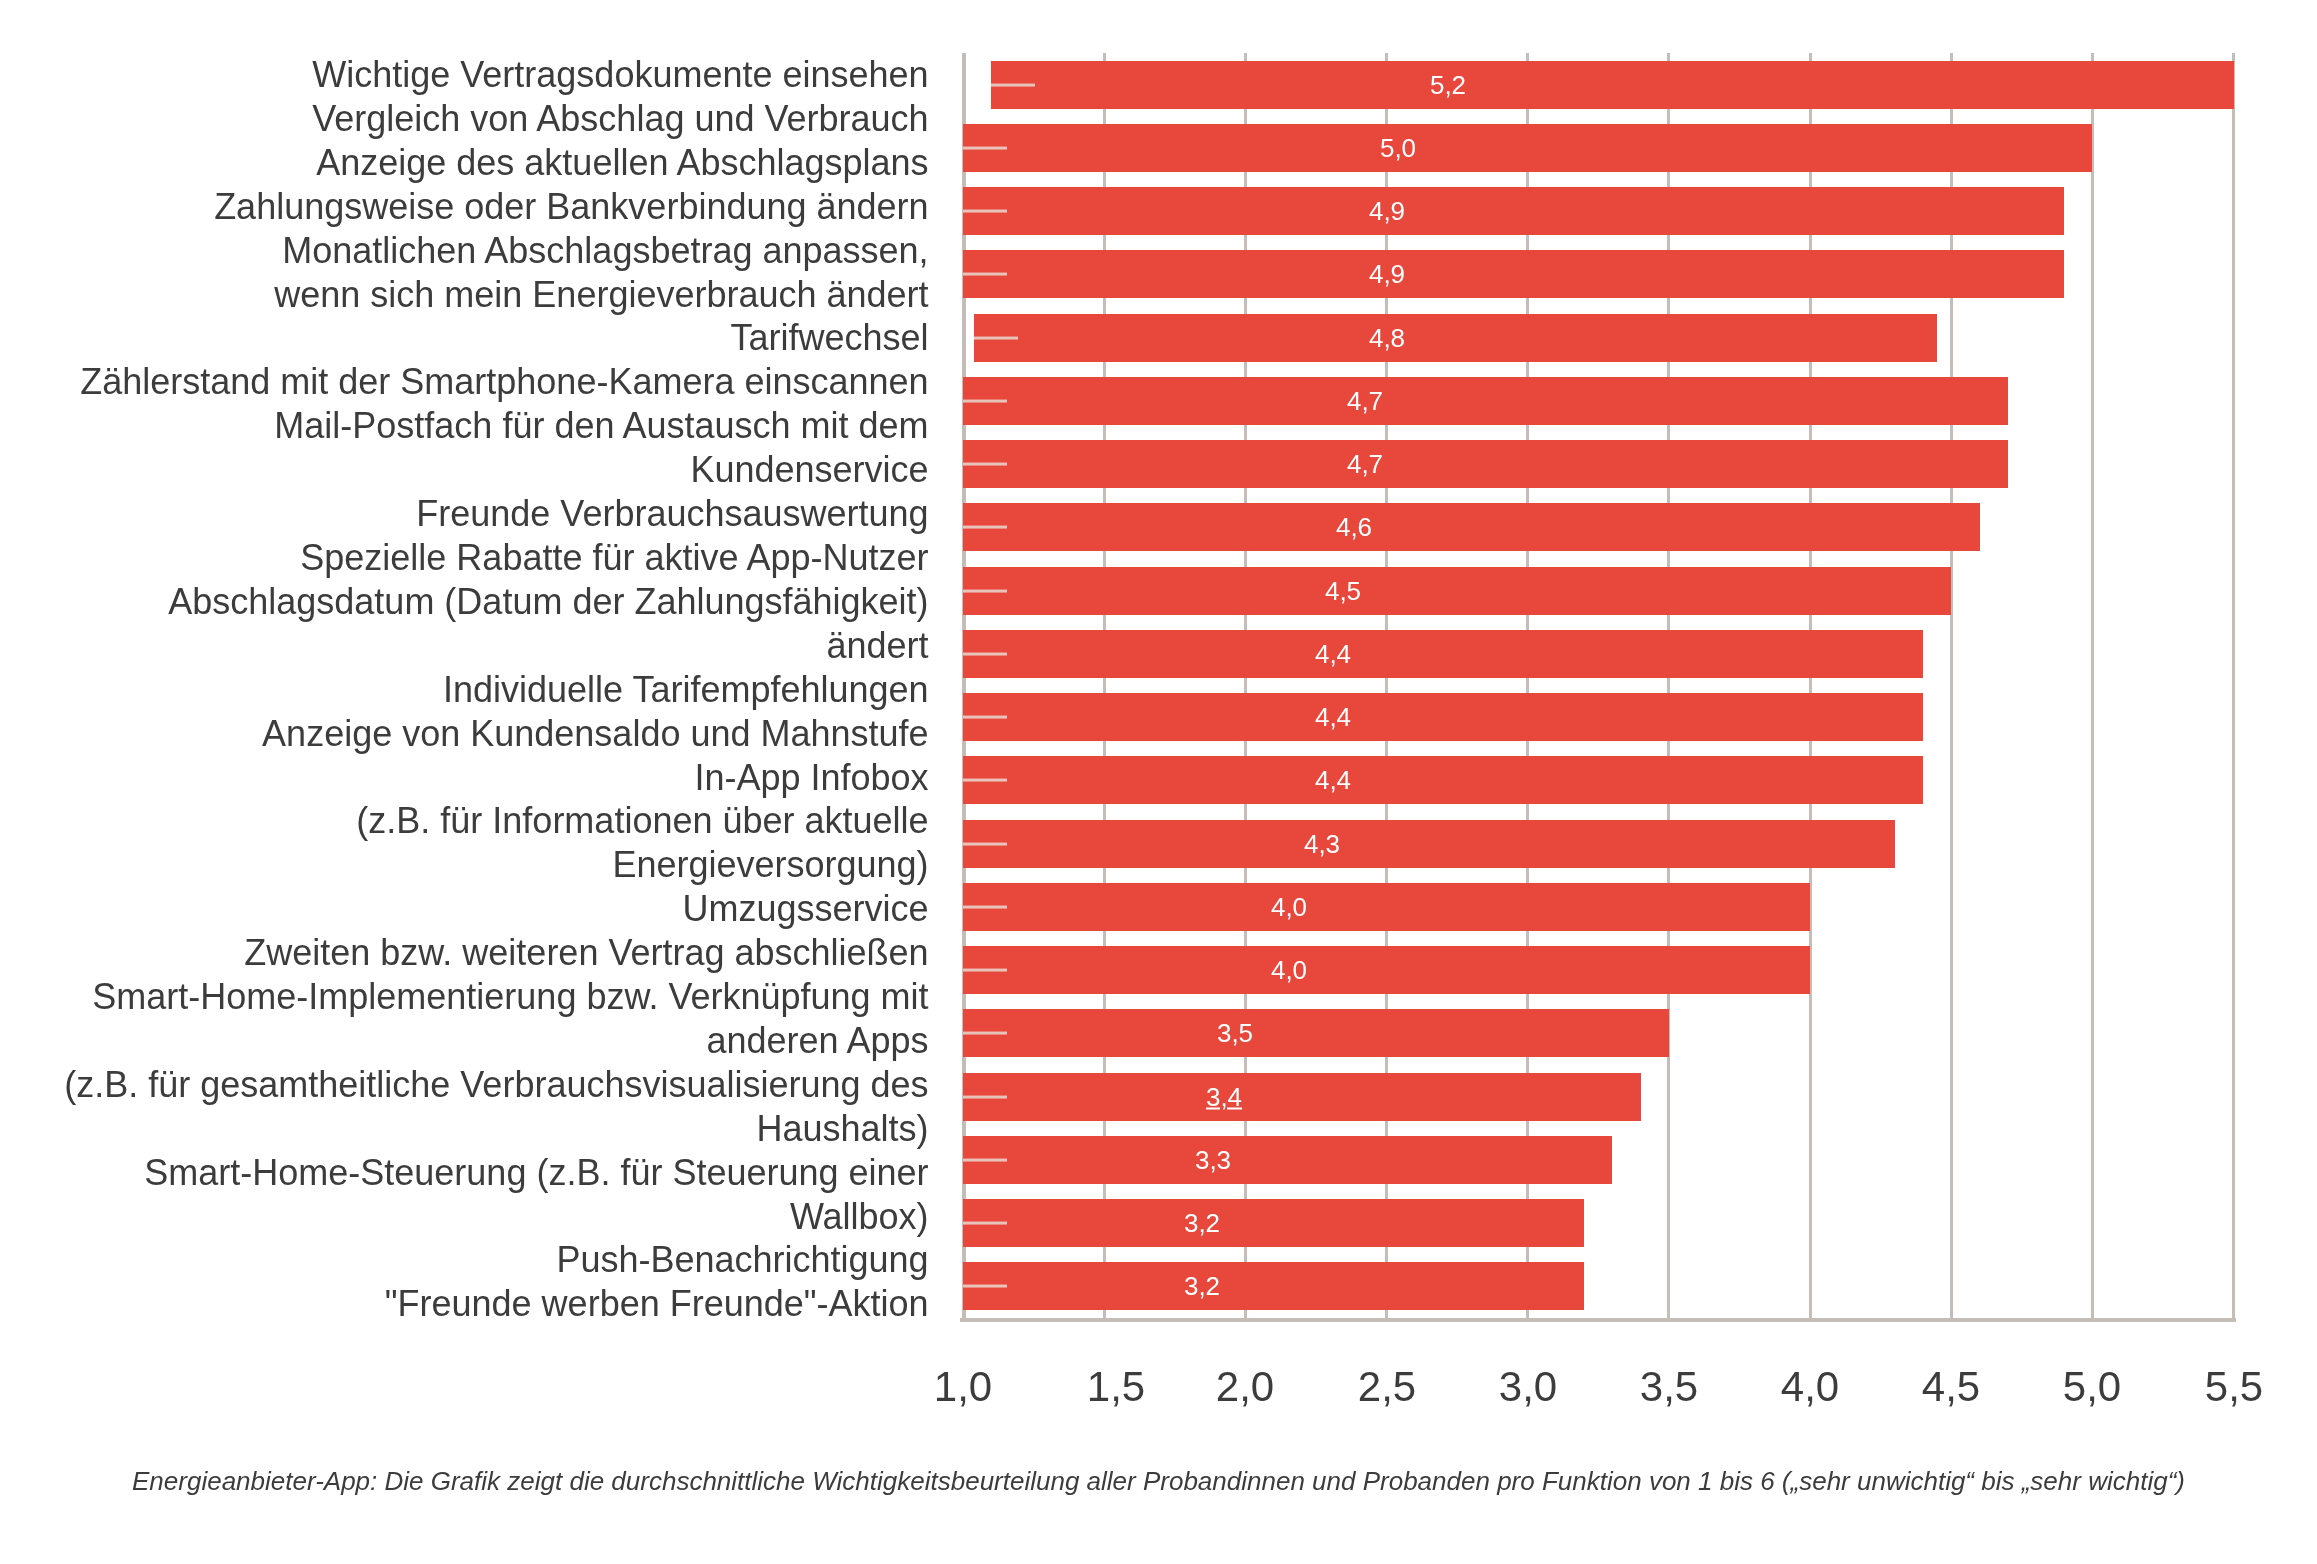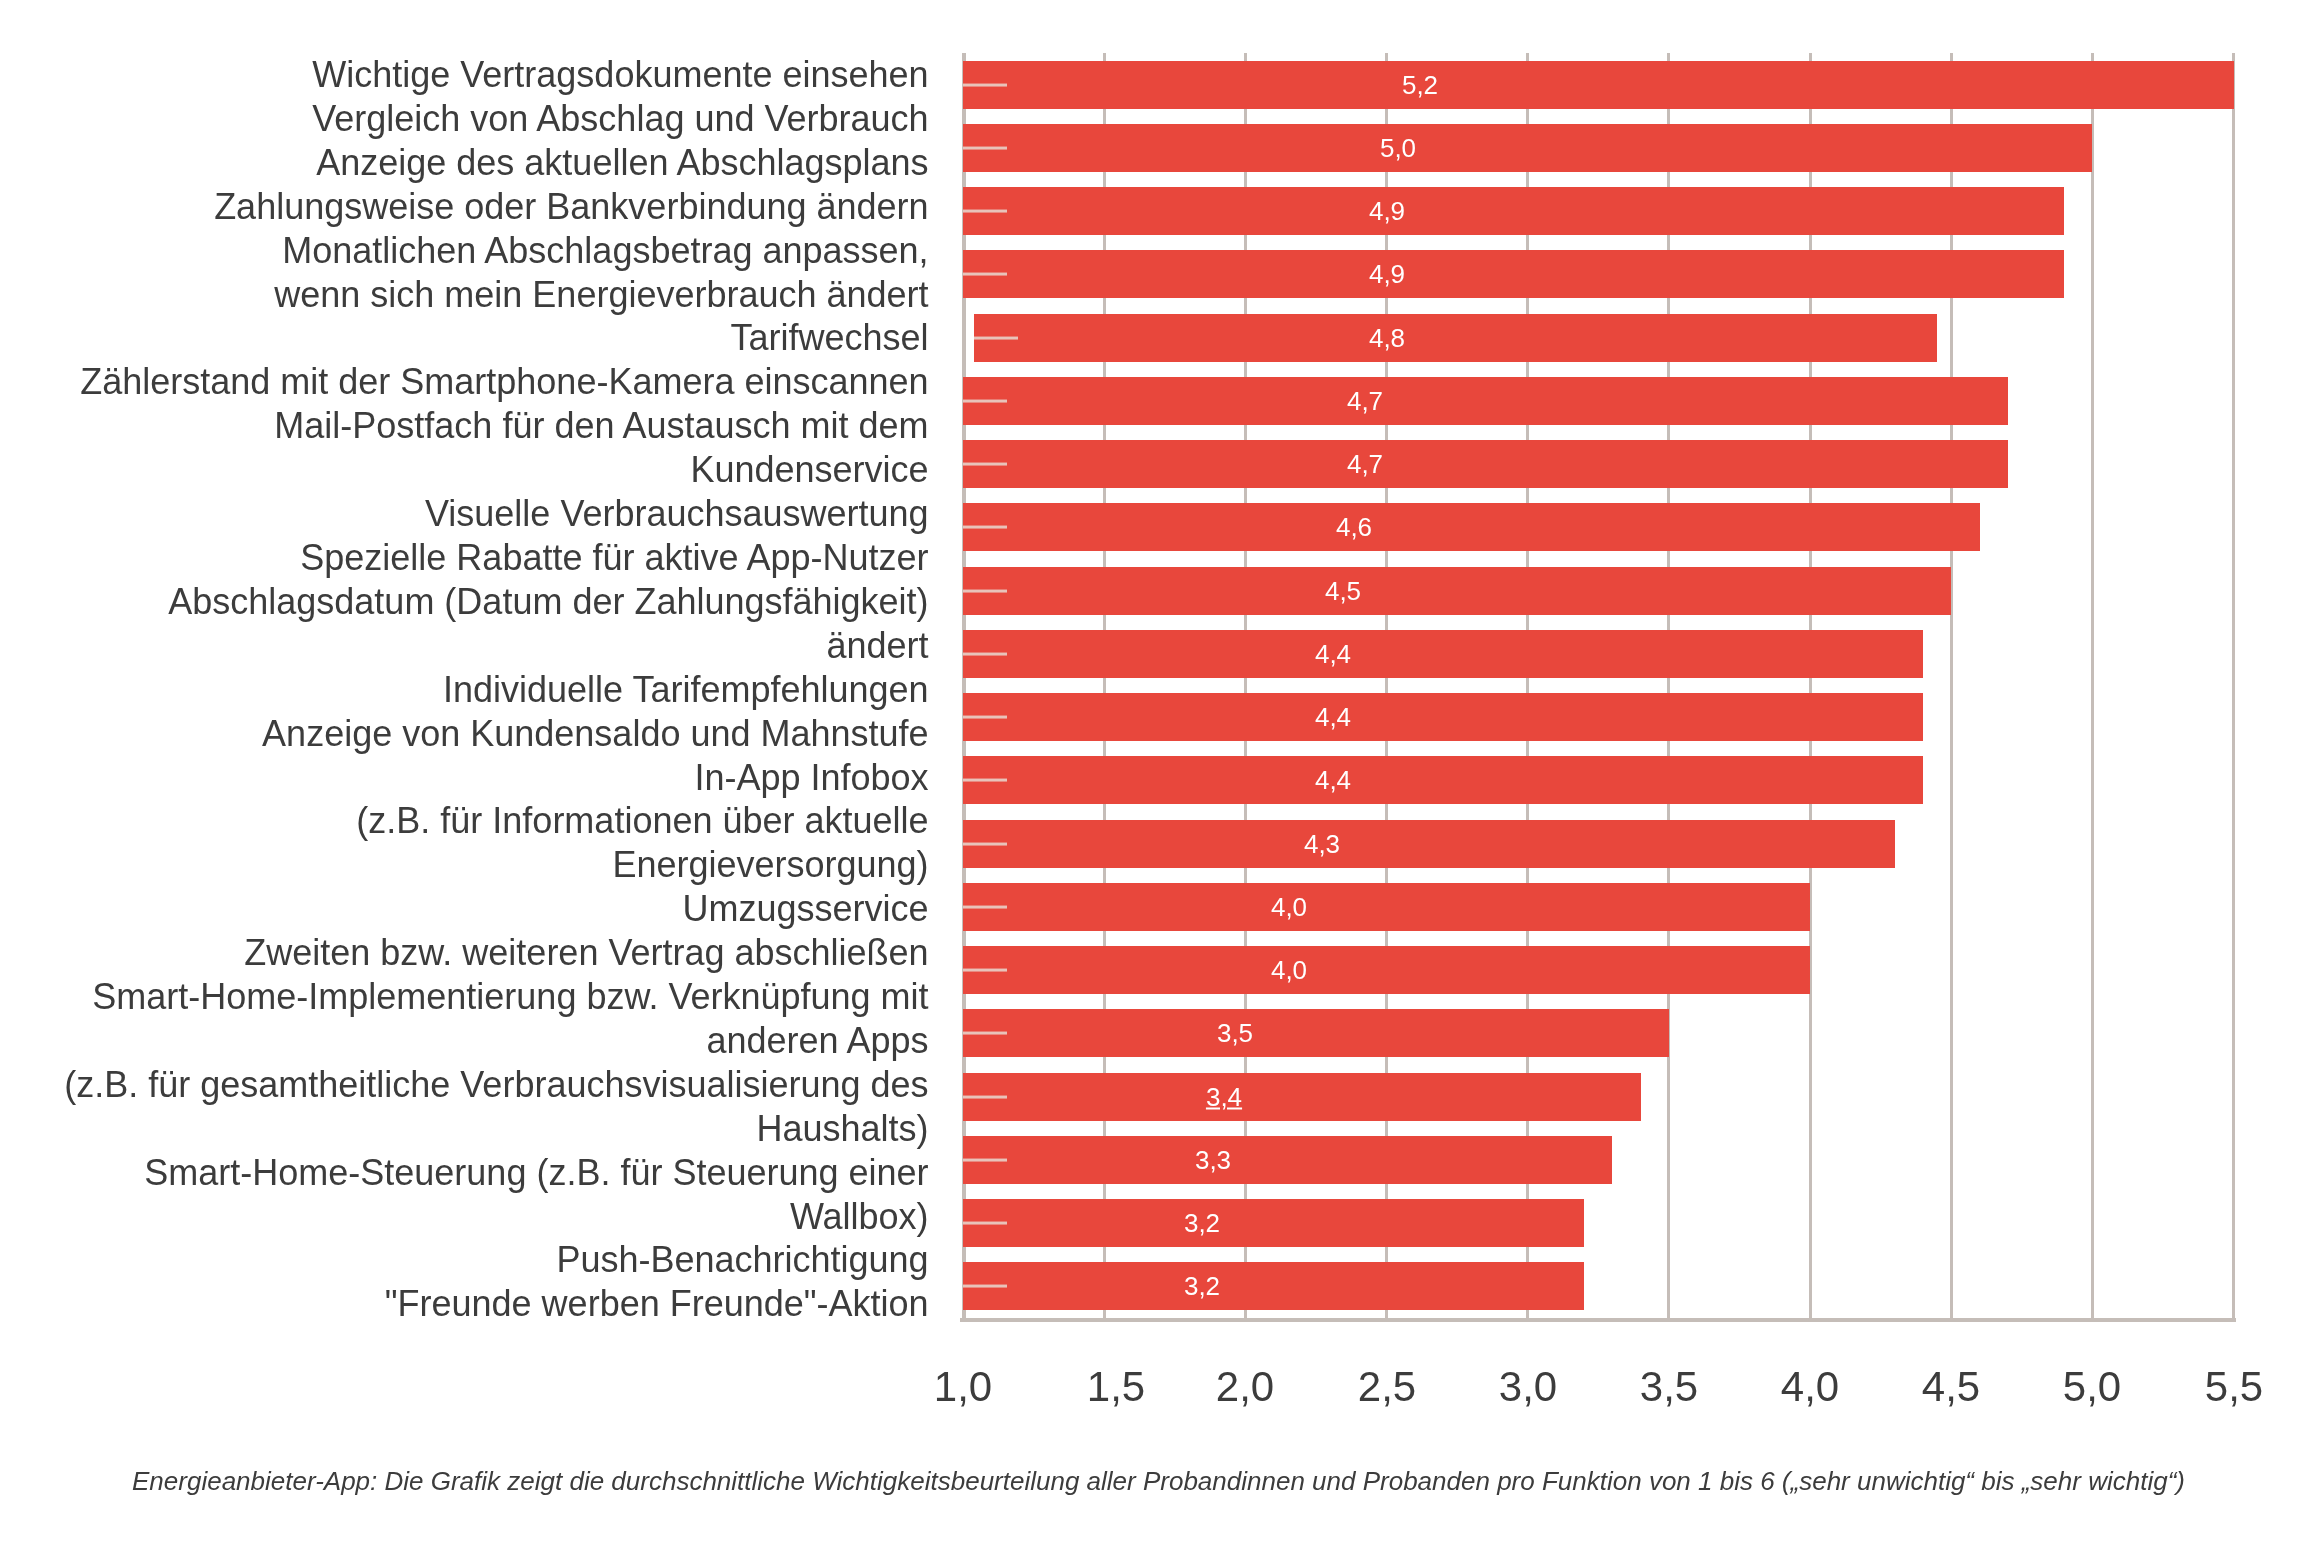--- a/index.html
+++ b/index.html
@@ -176,21 +176,21 @@
     <div id="cat-labels">
         <div class="cat-label">Wichtige Vertragsdokumente einsehen</div>
         <div class="cat-label">Vergleich von Abschlag und Verbrauch</div>
         <div class="cat-label">Anzeige des aktuellen Abschlagsplans</div>
         <div class="cat-label">Zahlungsweise oder Bankverbindung ändern</div>
         <div class="cat-label">Monatlichen Abschlagsbetrag anpassen,
 wenn sich mein Energieverbrauch ändert</div>
         <div class="cat-label">Tarifwechsel</div>
         <div class="cat-label">Zählerstand mit der Smartphone-Kamera einscannen</div>
         <div class="cat-label">Mail-Postfach für den Austausch mit dem Kundenservice</div>
-        <div class="cat-label">Visuelle Verbrauchsauswertung</div>
+        <div class="cat-label">Freunde Verbrauchsauswertung</div>
         <div class="cat-label">Spezielle Rabatte für aktive App-Nutzer</div>
         <div class="cat-label">Abschlagsdatum (Datum der Zahlungsfähigkeit) ändert</div>
         <div class="cat-label">Individuelle Tarifempfehlungen</div>
         <div class="cat-label">Anzeige von Kundensaldo und Mahnstufe</div>
         <div class="cat-label">In-App Infobox
 (z.B. für Informationen über aktuelle Energieversorgung)</div>
         <div class="cat-label">Umzugsservice</div>
         <div class="cat-label">Zweiten bzw. weiteren Vertrag abschließen</div>
         <div class="cat-label">Smart-Home-Implementierung bzw. Verknüpfung mit anderen Apps
 (z.B. für gesamtheitliche Verbrauchsvisualisierung des Haushalts)</div>
@@ -207,21 +207,21 @@
           <div class="gridline" style="left: 422px;"></div>
           <div class="gridline" style="left: 563px;"></div>
           <div class="gridline" style="left: 704px;"></div>
           <div class="gridline" style="left: 846px;"></div>
           <div class="gridline" style="left: 987px;"></div>
           <div class="gridline" style="left: 1128px;"></div>
           <div class="gridline" style="left: 1269px;"></div>
         </div>
       <div id="bars">
           <div class="bar-row">
-            <div class="bar" style="width: 1326px;">
+            <div class="bar" style="width: 1326px; margin-left: 28px;">
               <span class="cat-tick"></span>
               <span class="bar-value" style="left: 457px;">5,2</span>
             </div>
           </div>
           <div class="bar-row">
             <div class="bar" style="width: 1129px;">
               <span class="cat-tick"></span>
               <span class="bar-value" style="left: 435px;">5,0</span>
             </div>
           </div>

